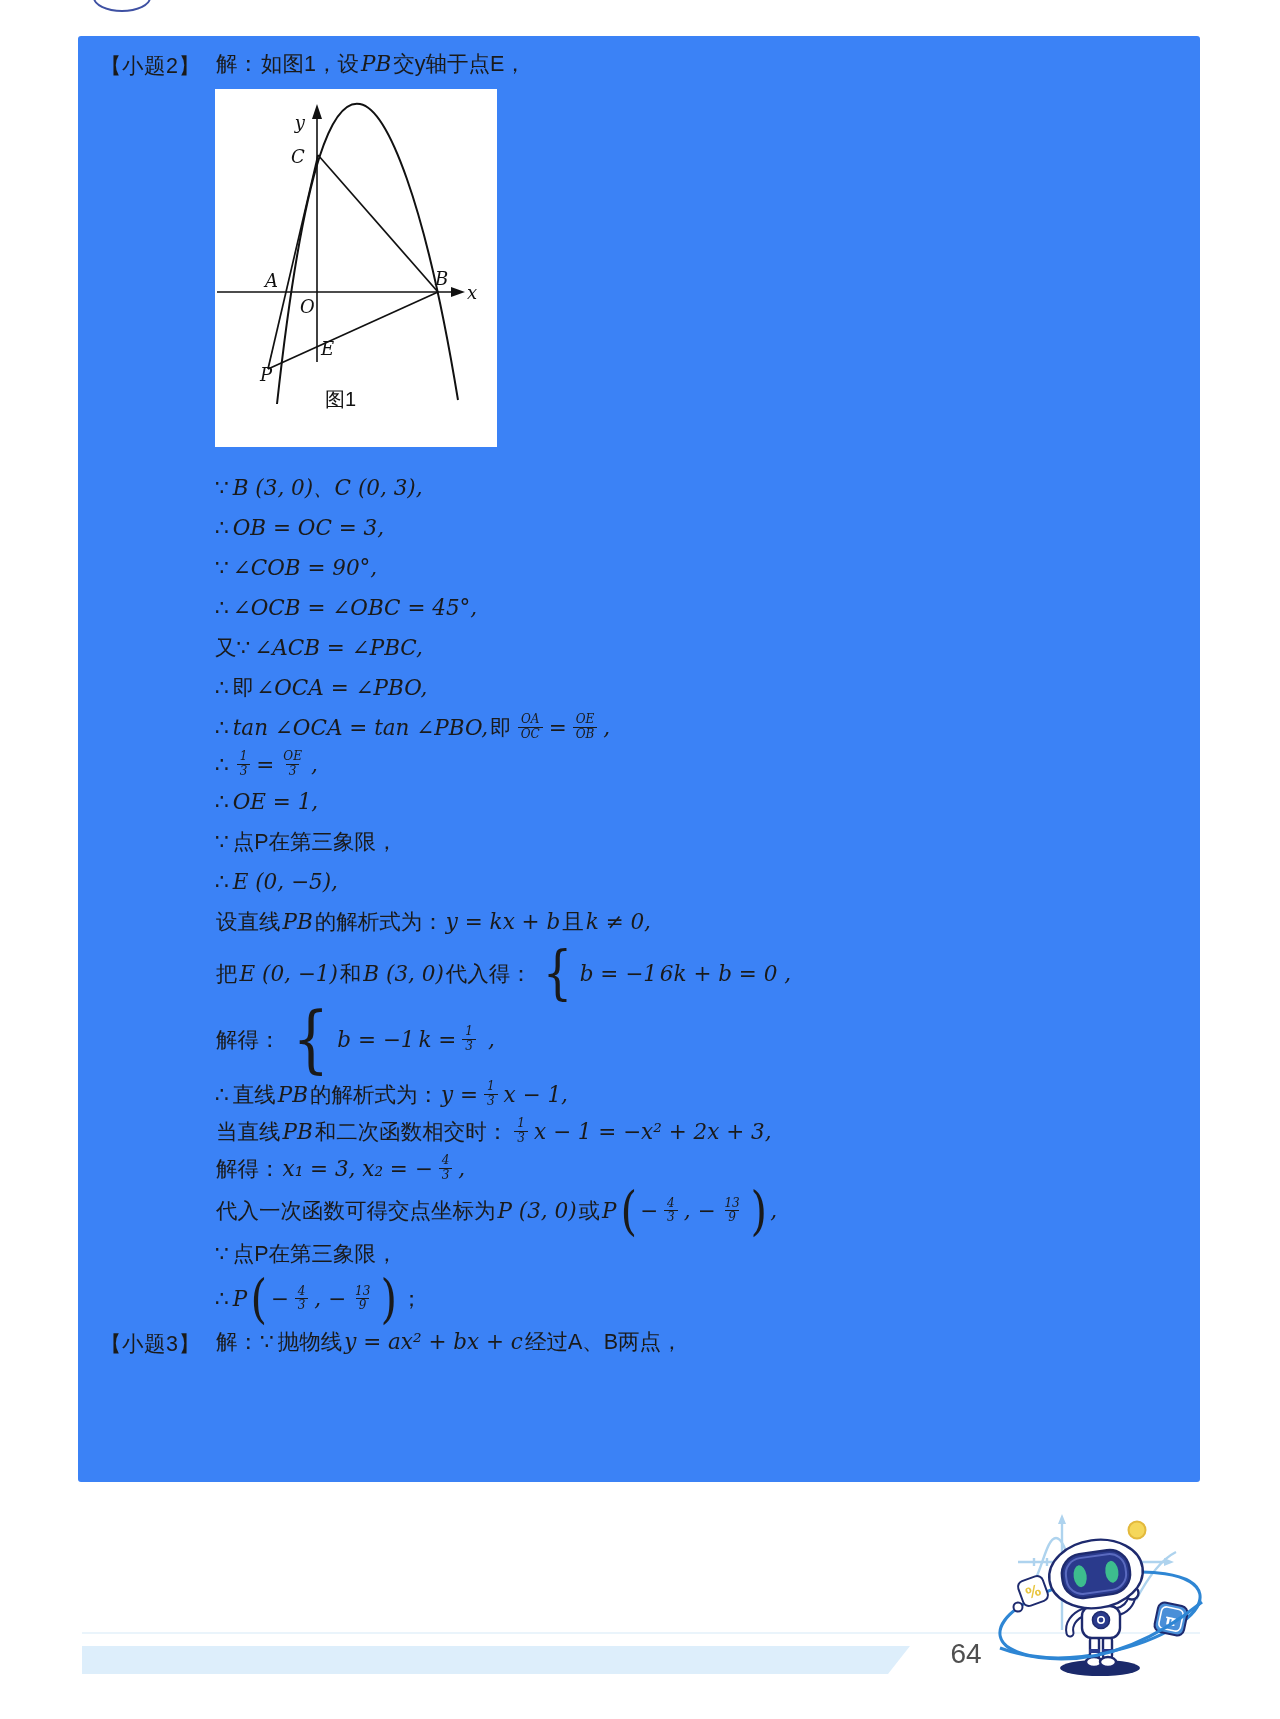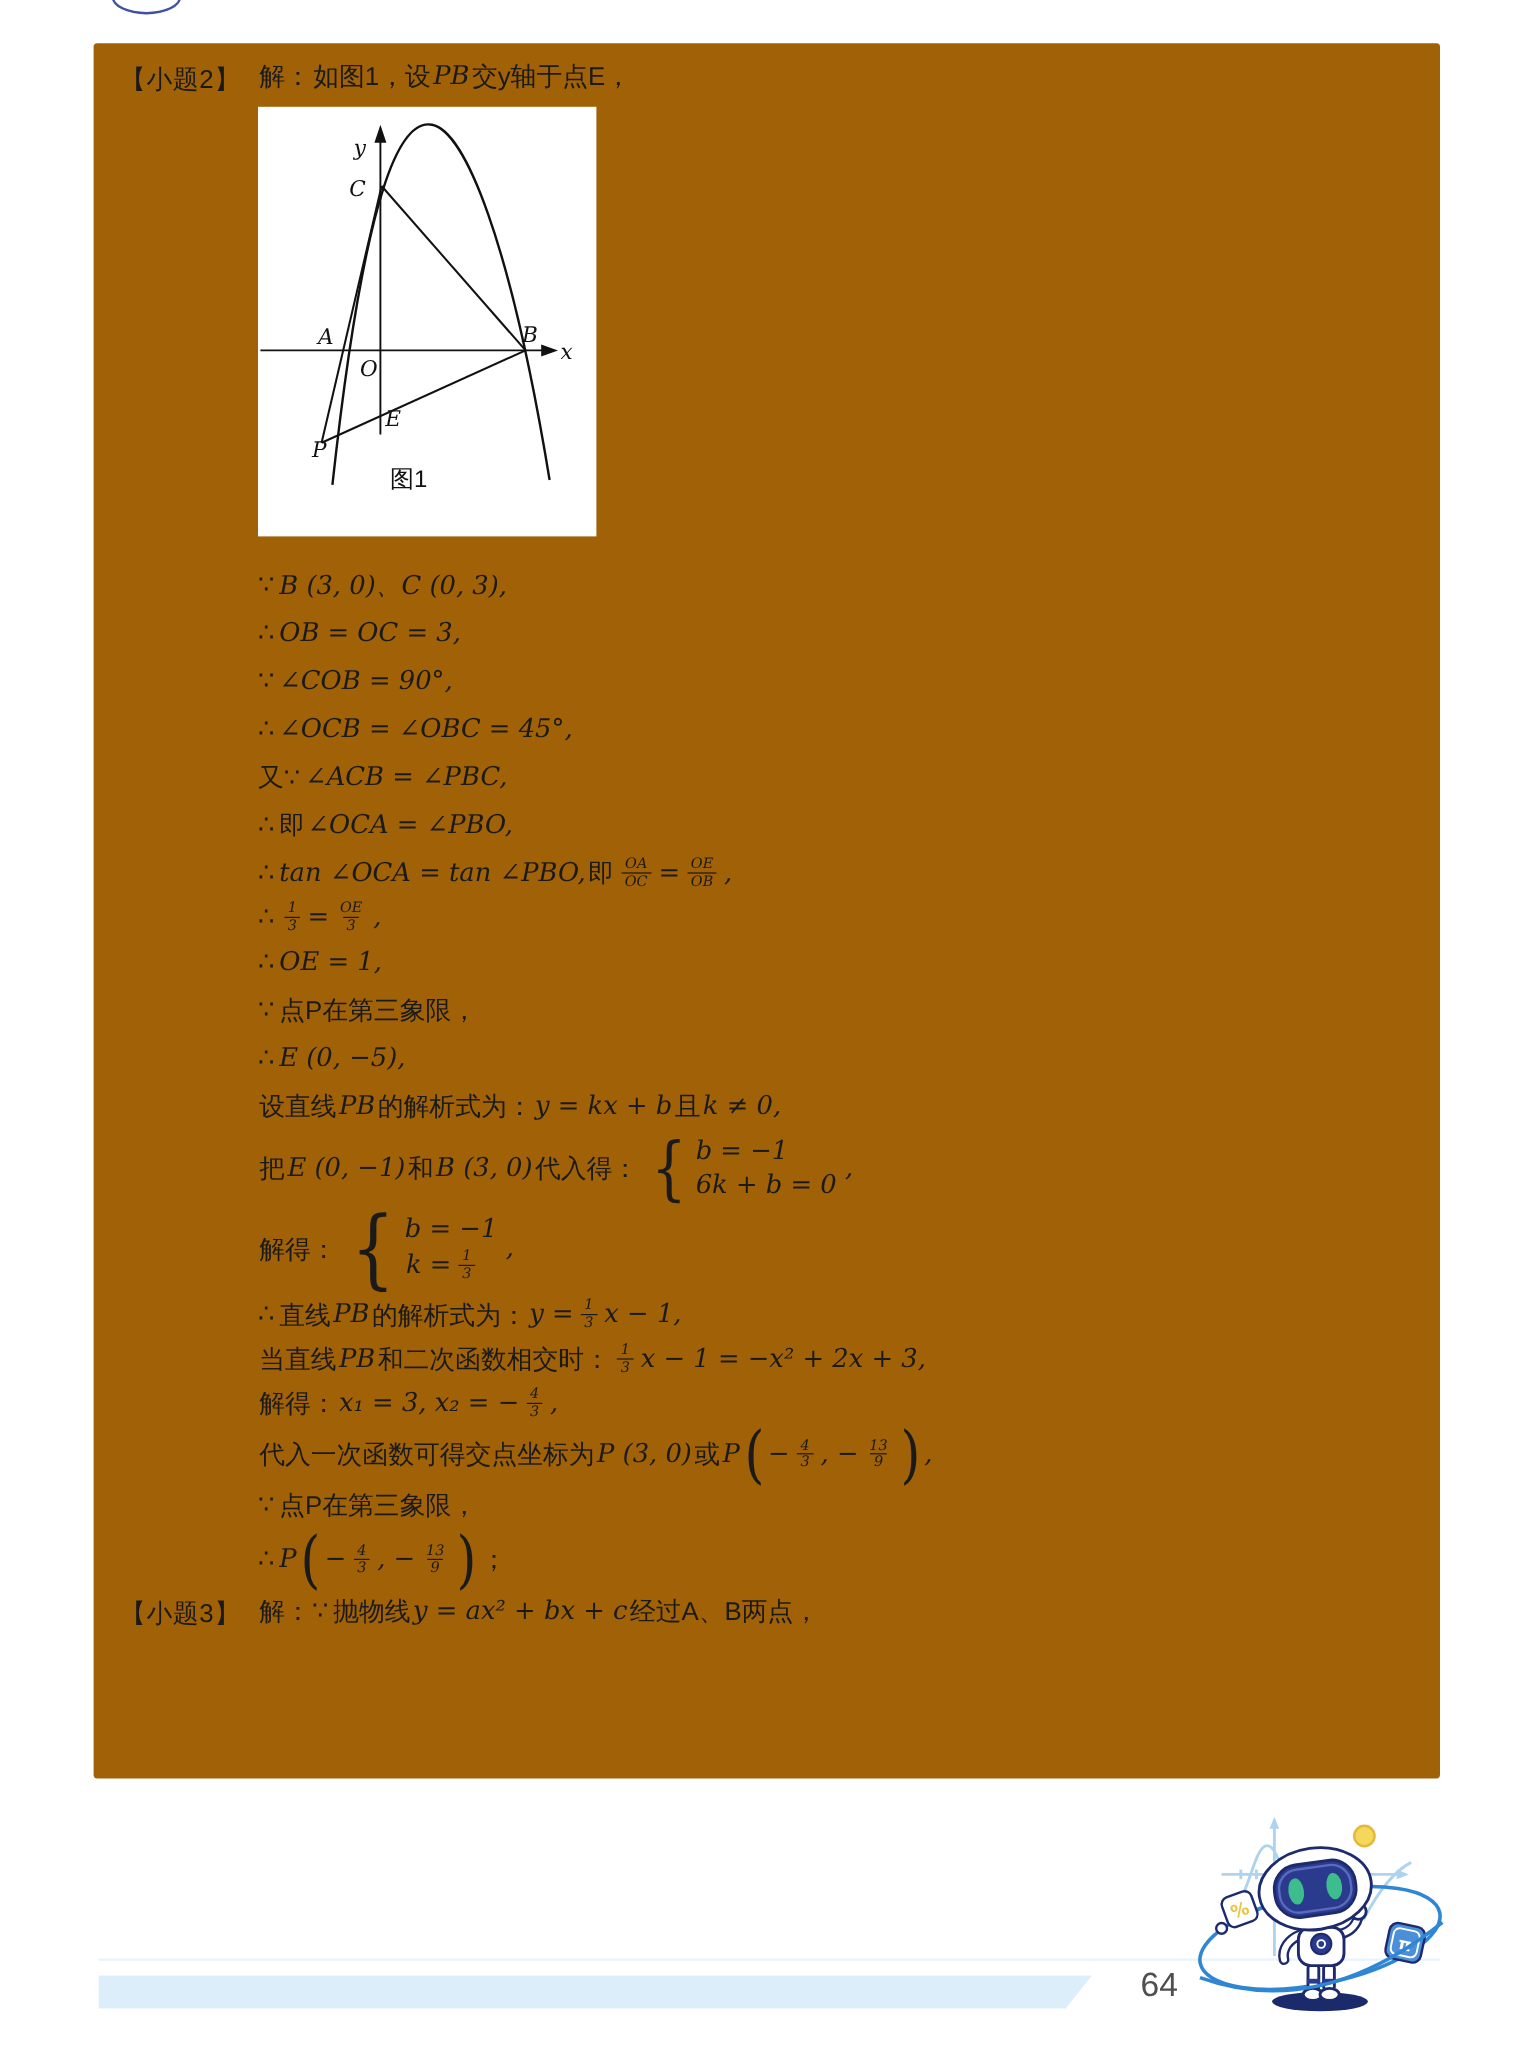--- a/index.html
+++ b/index.html
@@ -5,21 +5,21 @@
   html,body{margin:0;padding:0;background:#ffffff;}
   body{width:1280px;height:1719px;position:relative;overflow:hidden;
        font-family:"Liberation Sans","DejaVu Sans",sans-serif;color:#1a1a1a;}
 
   
   .top-decor{position:absolute;left:93px;top:-17px;width:54px;height:25px;
     border:2.5px solid #3f51a3;border-radius:50%;background:#fff;}
 
   
   .panel{position:absolute;left:78px;top:36px;width:1122px;height:1446px;
-    background:#a16207;border-radius:3px;padding-top:13px;box-sizing:border-box;}
+    background:#3b82f6;border-radius:3px;padding-top:13px;box-sizing:border-box;}
 
   .q-row{display:flex;align-items:flex-start;}
   .q-label{flex:none;width:115px;margin-left:22px;font-size:21.5px;color:#1a1a1a;
     padding-top:2px;letter-spacing:0.5px;}
   .q-content{flex:1;min-width:0;}
 
   .line{display:flex;align-items:center;font-size:21.5px;margin:0 0 11px 0;
     min-height:29px;white-space:nowrap;}
   .line.tall{margin-bottom:8px;}
   .mi{font-family:"DejaVu Serif","Liberation Serif",serif;font-style:italic;margin:0 1px;}
@@ -28,21 +28,21 @@
 
   .frac{display:inline-flex;flex-direction:column;align-items:center;margin:0 5px;
     font-family:"DejaVu Serif","Liberation Serif",serif;font-style:italic;font-size:12px;}
   .frac .num{padding:0 3px;line-height:1.15;}
   .frac .den{border-top:1.6px solid #1a1a1a;padding:0 3px;line-height:1.15;}
 
   .cases{display:inline-flex;align-items:center;margin:0 6px;}
   .cases .brace{font-family:"DejaVu Serif",serif;font-weight:normal;font-size:58px;
     line-height:0.9;transform:scaleX(0.8);display:inline-block;margin-right:4px;color:#1a1a1a;}
   .cases.xl .brace{font-size:72px;}
-  .cases .rows{display:flex;flex-direction:column;gap:3px;}
+  .cases .rows{display:flex;flex-direction:row;gap:3px;}
   .cases .rows .crow{display:flex;align-items:center;
     font-family:"DejaVu Serif",serif;font-style:italic;}
 
   .bigp{font-family:"DejaVu Serif",serif;font-size:50px;font-weight:normal;
     display:inline-block;transform:scaleY(1.05) scaleX(0.85);line-height:0.8;margin:0 1px;color:#1a1a1a;}
 
   
   .figure-box{position:relative;width:282px;height:358px;background:#ffffff;
     margin:6px 0 26px 0;}
   .figure-box svg{position:absolute;left:0;top:0;}

